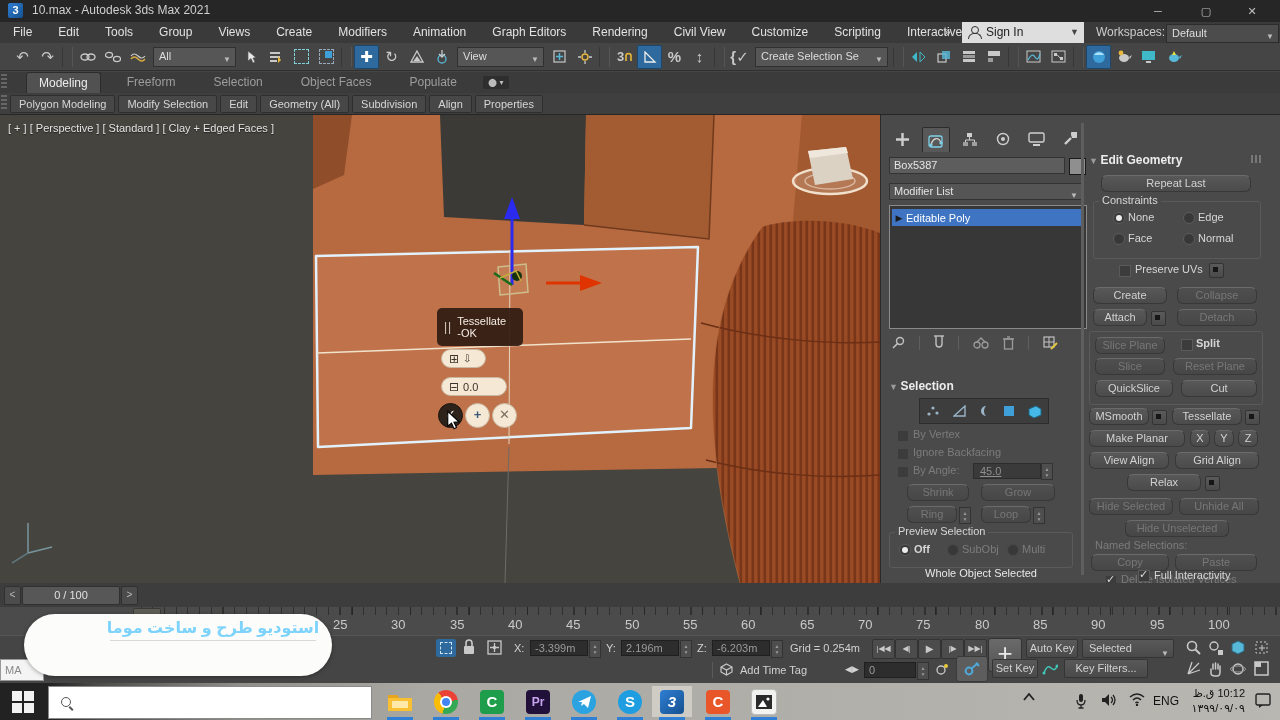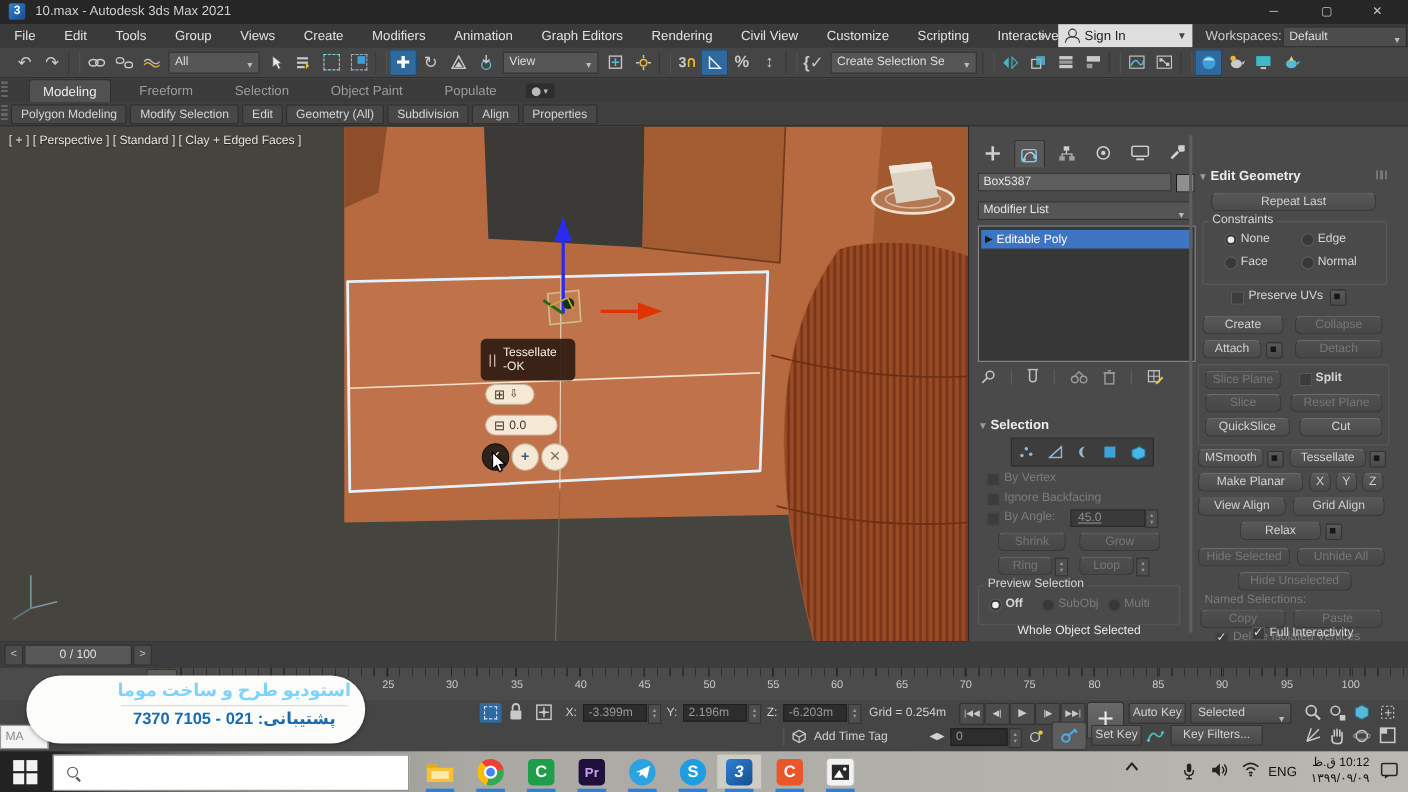--- a/index.html
+++ b/index.html
@@ -88,21 +88,21 @@
         display:flex;flex-direction:column;align-items:center;justify-content:center;line-height:6px;}
   
   #tstrip{left:0;top:583px;width:1280px;height:24px;background:#3d3d3d;border-bottom:1px solid #2c2c2c;}
   #framedisp{left:22px;top:3px;width:96px;height:17px;background:#575757;border:1px solid #303030;border-radius:2px;
              color:#e0e0e0;font-size:11px;text-align:center;line-height:16px;}
   .tsbtn{top:3px;width:15px;height:17px;background:#4c4c4c;border:1px solid #303030;color:#bbb;font-size:10px;
          text-align:center;line-height:16px;border-radius:2px;}
   #ruler{left:0;top:607px;width:1280px;height:28px;background:#4b4b4b;border-bottom:1px solid #2a2a2a;}
   #ruler .ticks{left:130px;top:0;width:1150px;height:8px;
       background:repeating-linear-gradient(to right,transparent 0 10.6px,#30302e 10.6px 11.7px);}
-  .rlnum{position:absolute;top:10px;width:40px;margin-left:-20px;text-align:center;color:#c9c9c9;font-size:10px;}
+  .rlnum{position:absolute;top:10px;width:40px;margin-left:-20px;color:#c9c9c9;font-size:13px;}
   .rlnum::before{content:"";position:absolute;left:19px;top:-10px;width:1px;height:8px;background:#262626;}
   #slider{left:133px;top:1px;width:26px;height:25px;background:#5d5c55;border:1px solid #3a3a34;border-radius:2px;}
   #statusrows{left:0;top:635px;width:1280px;height:48px;background:#454545;border-top:1px solid #555;}
   .slab{position:absolute;color:#d2d2d2;font-size:11px;}
   .sfld{position:absolute;height:16px;background:#2d2d2d;border:1px solid #1f1f1f;color:#9a9a9a;font-size:11px;
         line-height:15px;padding-left:4px;box-sizing:border-box;}
   .pb{position:absolute;top:3px;width:21px;height:18px;background:#4c4c4c;border:1px solid #333;border-radius:2px;
       color:#c9c9c9;font-size:8px;text-align:center;line-height:17px;}
   .sbtn{position:absolute;height:19px;background:linear-gradient(#595959,#4a4a4a);border:1px solid #343434;
         border-radius:2px;color:#d2d2d2;font-size:11px;text-align:center;box-sizing:border-box;line-height:17px;}
@@ -338,21 +338,21 @@
           <path d="M8,1 L6,5 L10,5 Z" fill="#e8e040"></path>
         </svg>
       </div>
   </div>
 
   <div class="abs" id="rtabs">
     <div class="abs grip"></div>
     <div class="rtab on" style="margin-left:26px">Modeling</div>
     <div class="rtab">Freeform</div>
     <div class="rtab">Selection</div>
-    <div class="rtab">Object Paint</div>
+    <div class="rtab">Object Faces</div>
     <div class="rtab">Populate</div>
     <div class="rico">⬤ ▾</div>
   </div>
   <div class="abs" id="rpanels">
     <div class="abs grip"></div>
     <div class="rp" style="margin-left:10px">Polygon Modeling</div>
     <div class="rp">Modify Selection</div>
     <div class="rp">Edit</div>
     <div class="rp">Geometry (All)</div>
     <div class="rp">Subdivision</div>
@@ -791,23 +791,20 @@
       </div>
   </div>
 
   <div class="abs" id="mxs">MA</div>
 
   <div class="abs" id="wm">
     <div class="abs pillbg"></div>
     <div class="abs txt">
       <div class="l1">استودیو طرح و ساخت موما</div>
       <div class="hr"></div>
-      <div class="l2">
-        <span>پشتیبانی:</span> <span>021 - 7105 7370</span>
-      </div>
     </div>
   </div>
 
   <div class="abs" id="taskbar">
     <div class="abs" id="start">
         <div></div>
         <div></div>
         <div></div>
         <div></div>
       </div>

